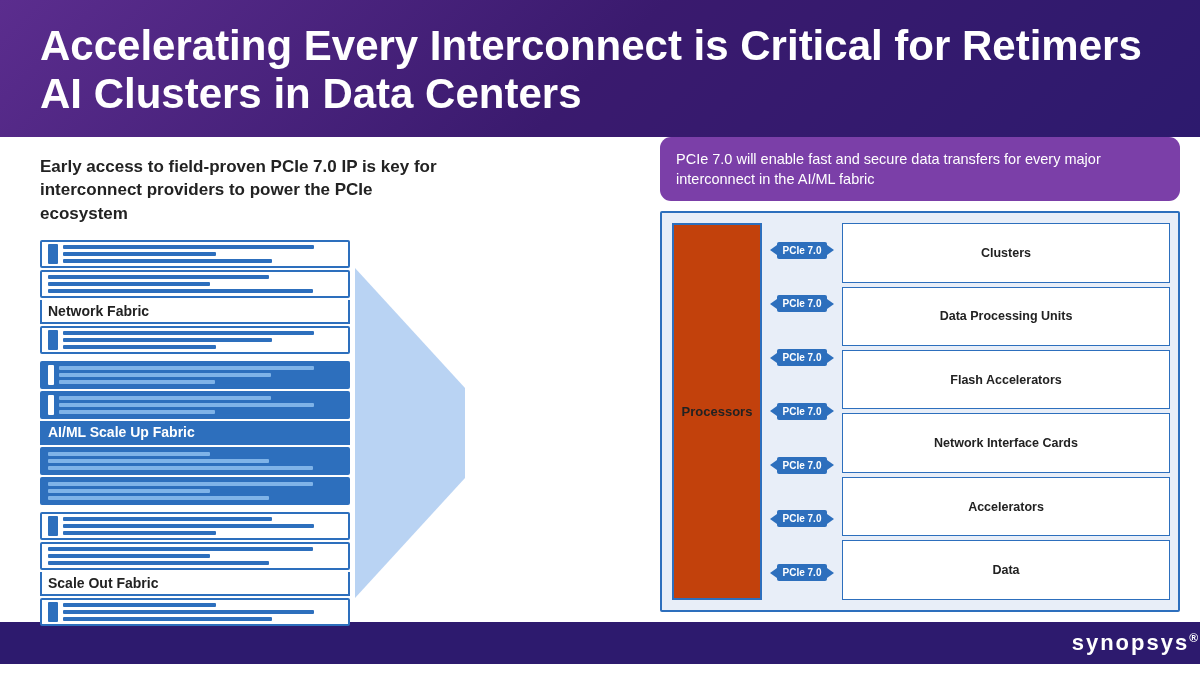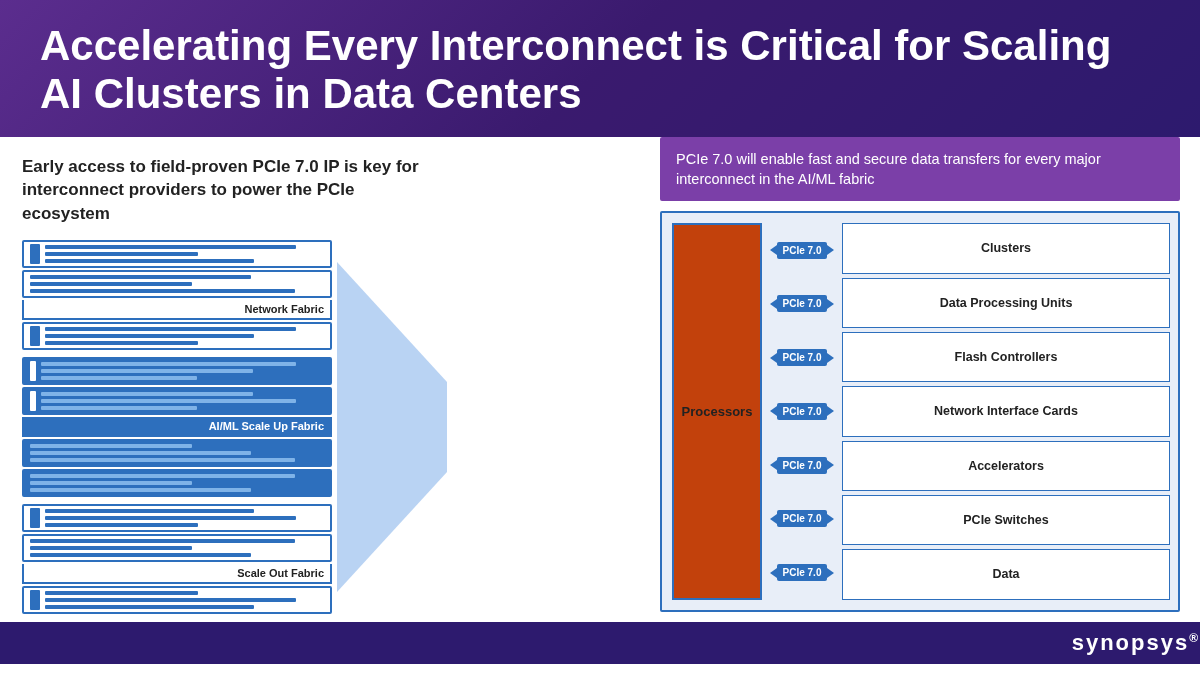--- a/index.html
+++ b/index.html
@@ -29,21 +29,21 @@
       display: flex;
       flex-direction: row;
       padding: 0;
       height: calc(675px - 148px - 42px);
       background: #fff;
     }
 
     
     .left-section {
       width: 660px;
-      padding: 18px 20px 10px 22px;
+      padding: 18px 20px 10px 40px;
       display: flex;
       flex-direction: column;
     }
 
     .left-subtitle {
       font-size: 17px;
       font-weight: 700;
       color: #222;
       margin-bottom: 14px;
       line-height: 1.4;
@@ -114,28 +114,28 @@
       border-radius: 1px;
     }
     .server-row.blue-bg .server-bar {
       background: #7fb3e8;
     }
     .server-bar.short { width: 55%; }
     .server-bar.medium { width: 75%; }
     .server-bar.long { width: 90%; }
 
     .group-label {
-      font-size: 11px;
+      font-size: 14px;
       font-weight: 700;
       color: #222;
       padding: 3px 6px;
       border: 2px solid #2d6fbd;
       border-top: none;
       background: #fff;
-      text-align: right;
+      text-align: left;
     }
 
     
     .funnel-area {
       width: 120px;
       display: flex;
       align-items: center;
       justify-content: center;
       position: relative;
     }
@@ -152,21 +152,21 @@
       padding: 0 20px 10px 0;
     }
 
     .right-header {
       background: #7b3fa8;
       color: white;
       padding: 12px 16px;
       font-size: 14.5px;
       line-height: 1.4;
       margin-bottom: 10px;
-      border-radius: 2px;
+      border-radius: 11px;
     }
 
     .right-diagram {
       display: flex;
       flex-direction: row;
       align-items: stretch;
       flex: 1;
       gap: 0;
       background: #e8eef8;
       border: 2px solid #2d6fbd;
@@ -274,21 +274,21 @@
     }
     .synopsys-r {
       font-size: 12px;
       vertical-align: super;
     }
   </style>
 </head>
 <body>
 
 <div class="header">
-  <div class="header-title">Accelerating Every Interconnect is Critical for Scaling AI Clusters in Data Centers</div>
+  <div class="header-title">Accelerating Every Interconnect is Critical for Retimers AI Clusters in Data Centers</div>
 </div>
 
 <div class="main">
 
   <div class="left-section">
     <div class="left-subtitle">Early access to field-proven PCIe 7.0 IP is key for interconnect providers to power the PCIe ecosystem</div>
 
     <div class="diagram-area">
 
       <div class="server-stacks">
@@ -435,24 +435,23 @@
           <div class="pcie-arrowhead-left"></div>
           <div class="pcie-label">PCIe 7.0</div>
           <div class="pcie-arrowhead"></div>
         </div>
 
       </div>
 
       <div class="component-column">
         <div class="component-box">Clusters</div>
         <div class="component-box">Data Processing Units</div>
-        <div class="component-box">Flash Controllers</div>
+        <div class="component-box">Flash Accelerators</div>
         <div class="component-box">Network Interface Cards</div>
         <div class="component-box">Accelerators</div>
-        <div class="component-box">PCIe Switches</div>
         <div class="component-box">Data</div>
       </div>
 
     </div>
   </div>
 
 </div>
 
 <div class="footer">
   <div class="synopsys-logo">

